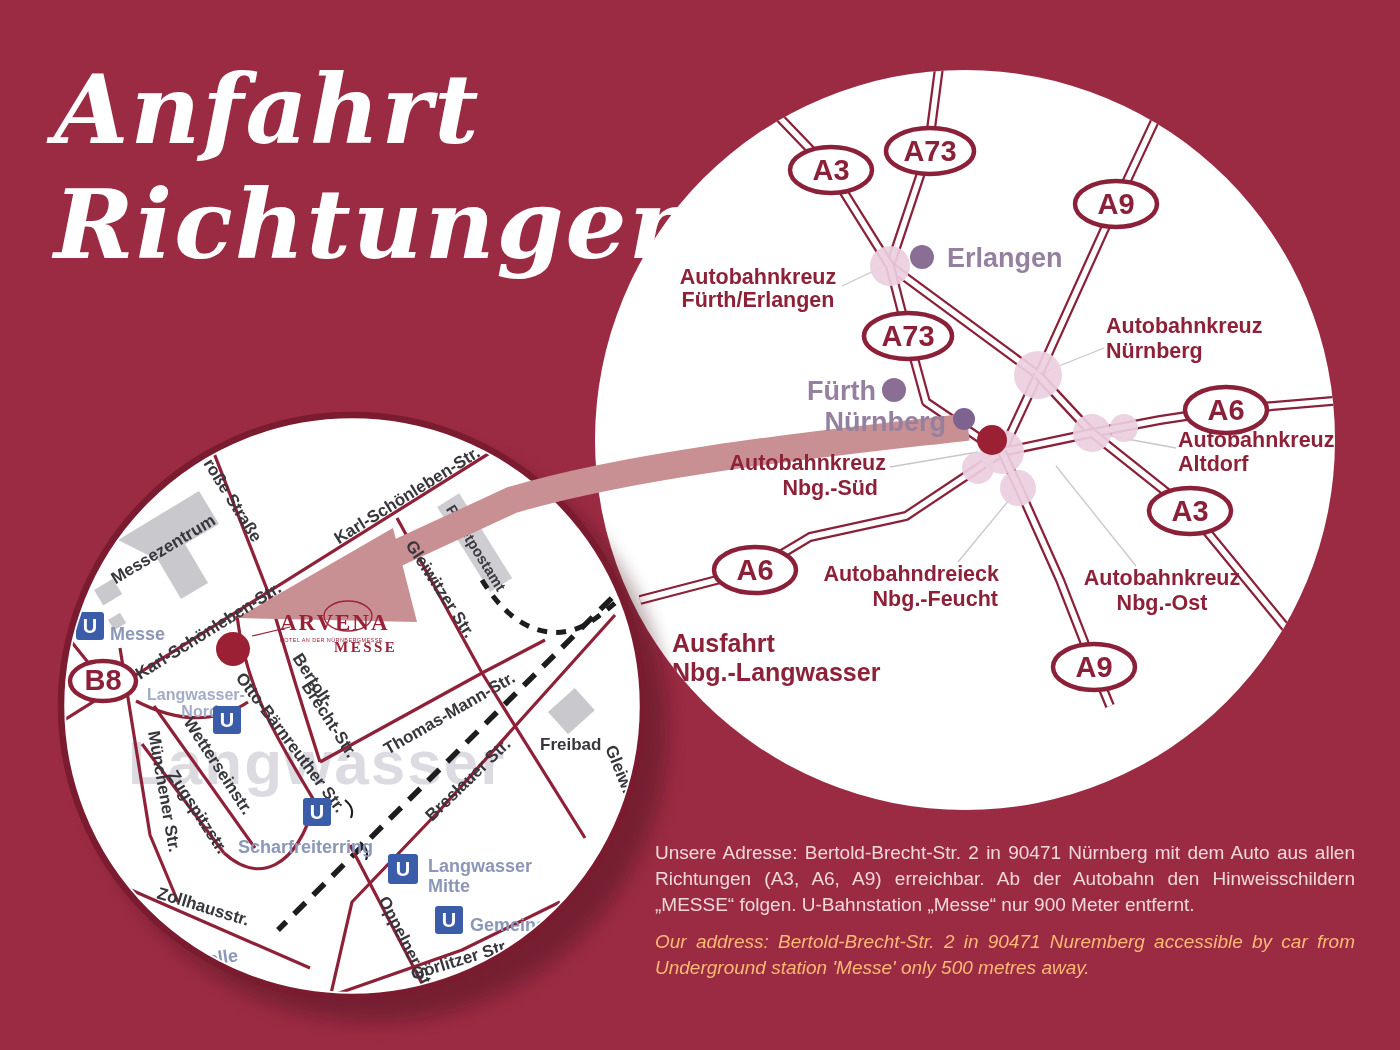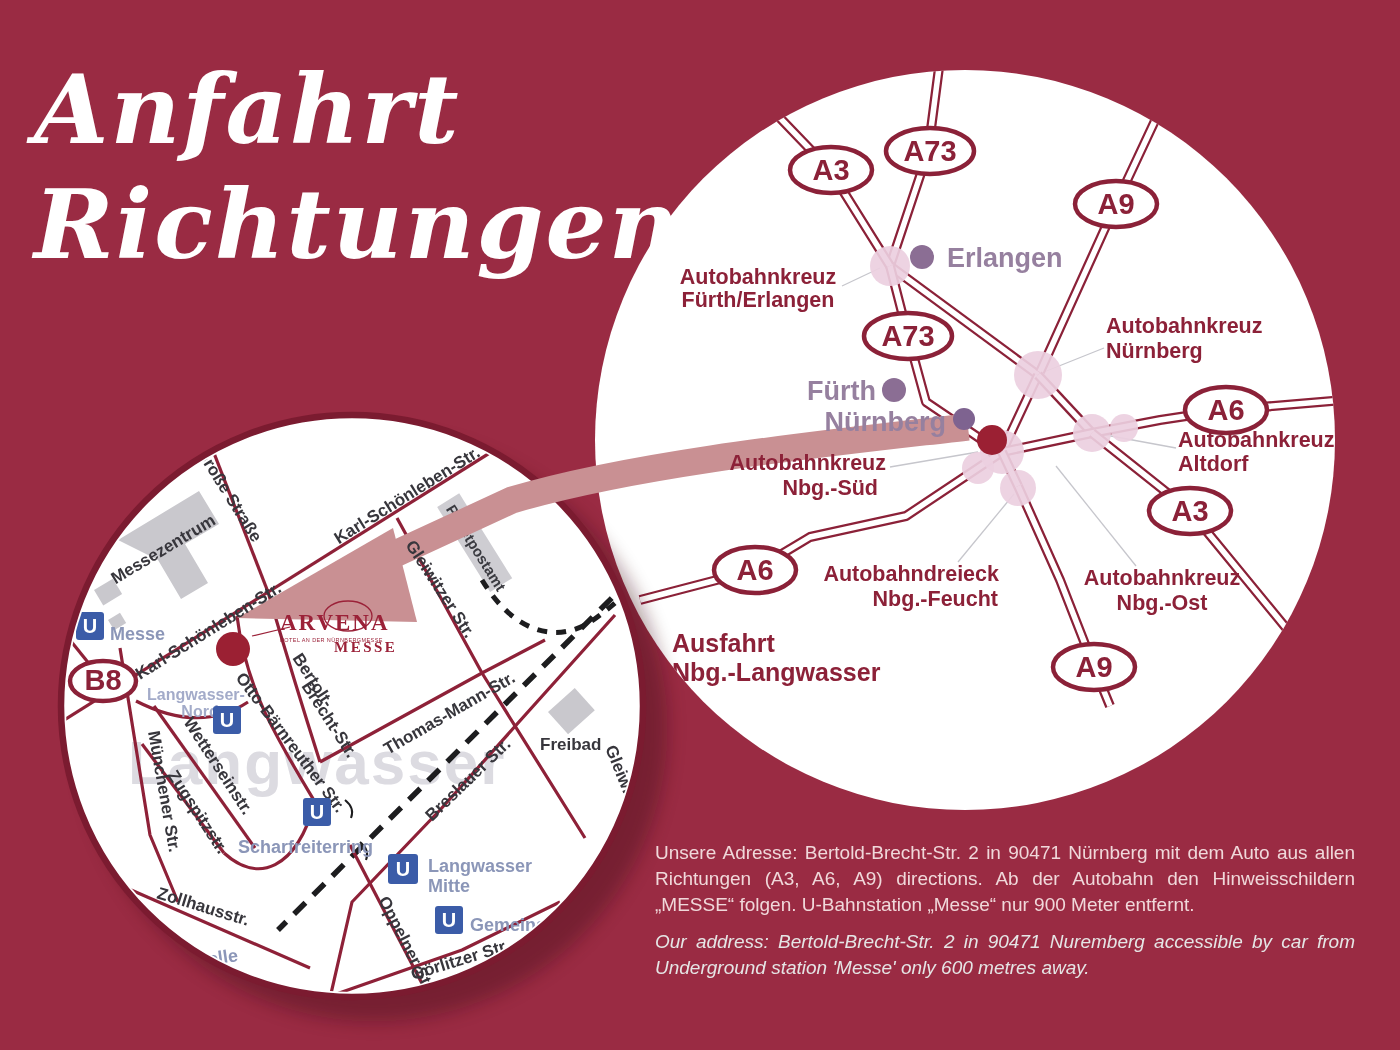--- a/index.html
+++ b/index.html
@@ -1,26 +1,26 @@
 <!DOCTYPE html>
 <html><head>
 <meta charset="utf-8">
 <style>
   html,body{margin:0;padding:0;background:#6b1626;}
   #stage{position:relative;width:1400px;height:1050px;background:#9a2b43;overflow:hidden;
          font-family:"Liberation Sans",sans-serif;}
   #stage svg{position:absolute;left:0;top:0;}
   
-  .title{position:absolute;left:34px;top:52px;color:#ffffff;
+  .title{position:absolute;left:54px;top:52px;color:#ffffff;
          font-family:"DejaVu Serif",serif;font-style:italic;font-weight:bold;
          font-size:96px;line-height:1.2;letter-spacing:2px;}
   
   .footer{position:absolute;left:655px;width:700px;color:#f0d8da;font-size:19px;line-height:1.38;}
   .footer-de{top:840px;}
-  .footer-en{top:929px;font-style:italic;color:#e5e5e5;}
+  .footer-en{top:929px;font-style:italic;color:#fdba74;}
   .jline{text-align:justify;text-align-last:justify;}
   .jline.last{text-align-last:left;}
   
   text{font-family:"Liberation Sans",sans-serif;}
   .jn{font-size:21.5px;font-weight:600;fill:#8c2138;}
   .city{font-size:27px;font-weight:600;fill:#96809f;}
   .badge-t{font-size:29px;font-weight:bold;fill:#8b2138;text-anchor:middle;}
   .exit-t{font-size:25px;font-weight:600;fill:#8c2138;}
   .st{font-size:17px;font-weight:600;fill:#37363c;}
   .slate{font-size:18px;font-weight:600;fill:#8b96b8;}
@@ -316,21 +316,21 @@
   </g>
 </svg>
 
   <div class="title">
     <div>Anfahrt</div>
     <div>Richtungen</div>
   </div>
 
   <div class="footer footer-de">
     <div class="jline">Unsere Adresse: Bertold-Brecht-Str. 2 in 90471 Nürnberg mit dem Auto aus allen</div>
-    <div class="jline">Richtungen (A3, A6, A9) directions. Ab der Autobahn den Hinweisschildern</div>
+    <div class="jline">Richtungen (A3, A6, A9) erreichbar. Ab der Autobahn den Hinweisschildern</div>
     <div class="jline last">„MESSE“ folgen. U-Bahnstation „Messe“ nur 900 Meter entfernt.</div>
   </div>
   <div class="footer footer-en">
     <div class="jline">Our address: Bertold-Brecht-Str. 2 in 90471 Nuremberg accessible by car from</div>
-    <div class="jline last">Underground station 'Messe' only 600 metres away.</div>
+    <div class="jline last">Underground station 'Messe' only 500 metres away.</div>
   </div>
 
 </div>
 
 </body></html>

